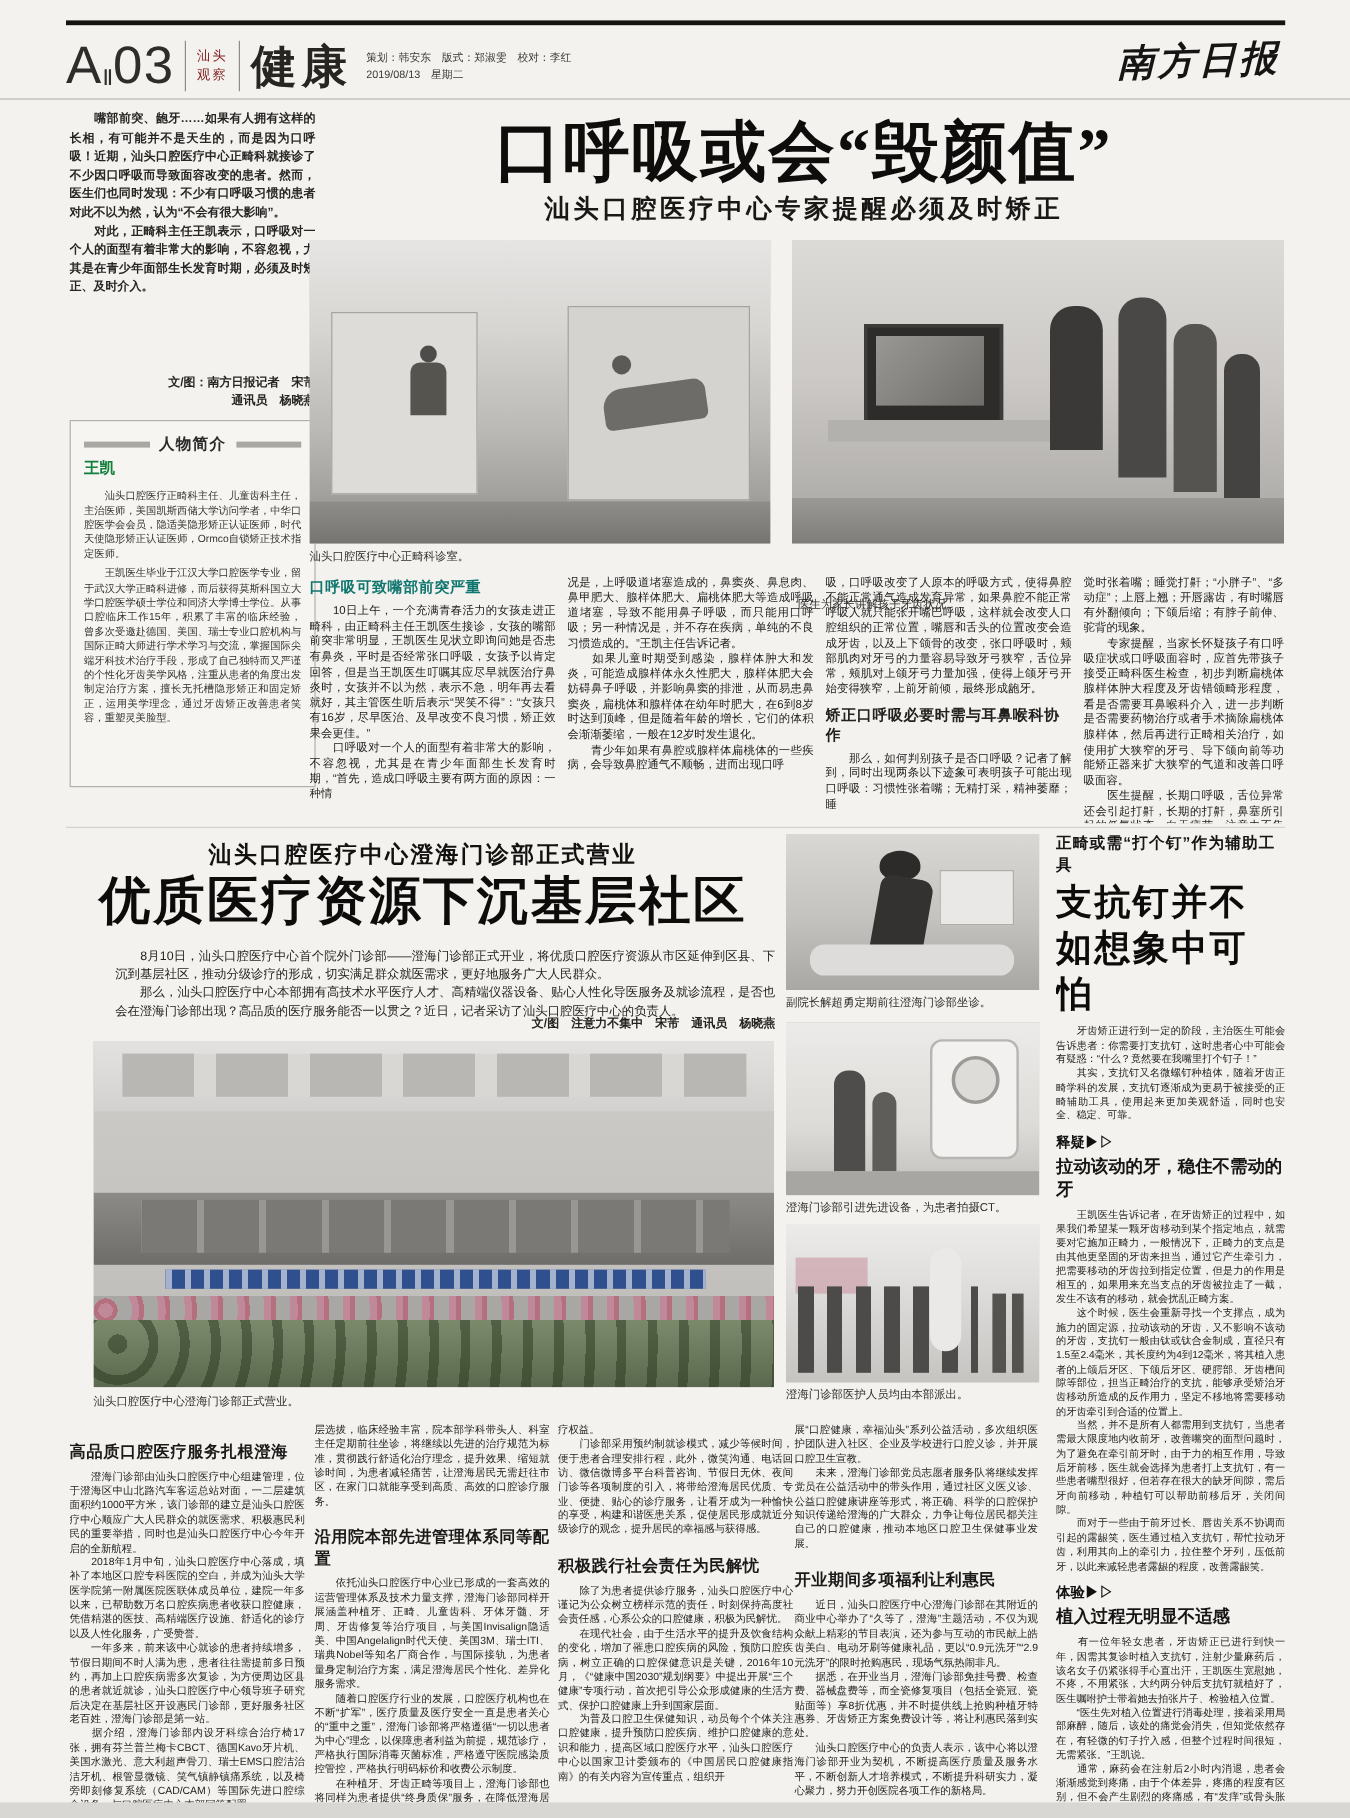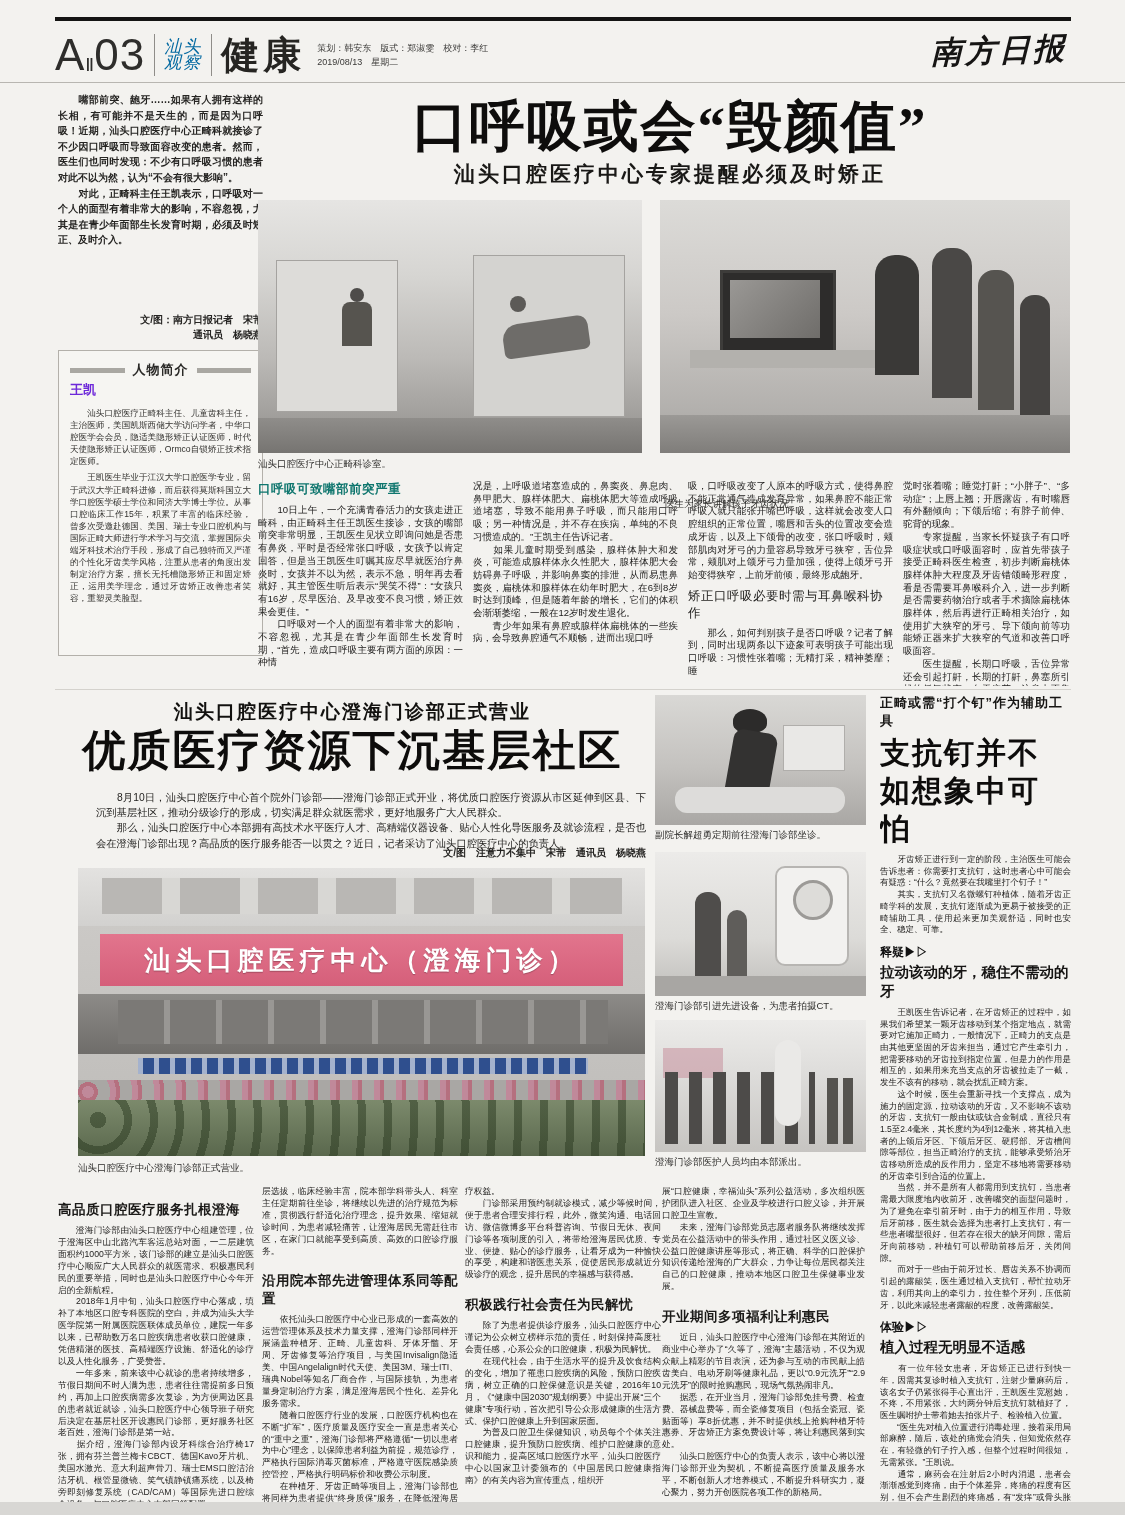--- a/index.html
+++ b/index.html
@@ -5,47 +5,47 @@
   html,body{margin:0;padding:0;background:#e8e7e4;}
   #paper{position:relative;width:1125px;height:1515px;background:#f3f2ef;overflow:hidden;
          font-family:"Liberation Sans",sans-serif;color:#1e1d1b;}
   .abs{position:absolute;}
   
   .top-rule{left:55px;top:17px;width:1016px;height:4px;background:#141413;}
   .hdr{left:55px;top:27px;height:56px;display:flex;align-items:center;}
   .ed-a,.ed-num{font-size:44px;font-weight:300;color:#2e2d2b;letter-spacing:1px;}
   .ed-sub{font-size:18px;color:#2e2d2b;align-self:flex-end;padding-bottom:7px;}
   .vbar{width:1px;height:42px;background:#8f8d89;margin:0 9px;}
-  .tab{font-size:17px;line-height:16px;color:#0369a1;letter-spacing:2px;font-style:italic;}
+  .tab{font-size:11px;line-height:16px;color:#7f1d1d;letter-spacing:2px;}
   .sec{font-size:38px;font-weight:700;color:#262522;letter-spacing:4px;margin-right:12px;}
   .meta{font-size:9px;line-height:14px;color:#3a3937;}
   .masthead{right:58px;top:30px;font-family:"DejaVu Serif",serif;font-style:italic;font-weight:700;
             font-size:31px;color:#161514;transform:skewY(-2deg);letter-spacing:3px;}
   .hdr-rule{left:0;top:82px;width:1125px;height:1px;background:#b8b6b1;}
   
   .intro1{left:58px;top:92px;width:205px;height:216px;font-size:10px;line-height:15.6px;
           font-weight:600;text-align:justify;white-space:pre-line;overflow:hidden;color:#262523;}
   .byline1{left:58px;top:312px;width:205px;font-size:10px;line-height:15px;font-weight:600;
            text-align:right;white-space:pre-line;color:#262523;}
   .profile{left:58px;top:350px;width:181px;height:284px;border:1px solid #b3b0aa;background:#f6f5f2;
            padding:10px 11px;overflow:hidden;}
   .pf-head{display:flex;align-items:center;margin-bottom:0;}
   .pf-bar{flex:1;height:5px;background:#a9a7a2;}
   .pf-title{font-size:13px;font-weight:700;color:#2a2927;margin:0 8px;letter-spacing:1px;}
-  .pf-name{font-size:13px;font-weight:700;margin:2px 0 8px;color:#6d28d9;}
+  .pf-name{font-size:13px;font-weight:700;margin:2px 0 8px;color:#15803d;}
   .pf-p{font-size:8.6px;line-height:12.1px;text-align:justify;white-space:pre-line;color:#33322f;}
   .hl1{left:270px;top:90px;width:800px;text-align:center;font-family:"Liberation Serif",serif;
        font-weight:900;font-size:55px;letter-spacing:2px;color:#0e0d0c;}
   .hl1-sub{left:270px;top:160px;width:800px;text-align:center;font-family:"Liberation Serif",serif;
        font-weight:700;font-size:21px;letter-spacing:3px;color:#191816;}
   .cap{font-size:9.5px;color:#2e2d2b;}
   .a1col{top:480px;height:206px;overflow:hidden;}
   .bodytxt{font-size:9.5px;line-height:12.7px;text-align:justify;white-space:pre-line;color:#222120;}
   .subhead1{font-size:12.5px;font-weight:700;color:#0f766e;margin:1px 0 6px;letter-spacing:0.5px;}
-  .subhead-mid{font-size:12.5px;font-weight:400;color:#22211f;margin:6px 0 5px;letter-spacing:0.5px;}
+  .subhead-mid{font-size:12.5px;font-weight:700;color:#22211f;margin:6px 0 5px;letter-spacing:0.5px;}
   
   .ph{position:absolute;overflow:hidden;background:#c9c8c5;}
   .ph > div{position:absolute;}
   
   .sec-rule{left:55px;top:689px;width:1016px;height:1px;background:#d4d2cd;}
   .kick2{left:100px;top:699px;width:505px;text-align:center;font-family:"Liberation Serif",serif;
          font-weight:700;font-size:19px;letter-spacing:2px;color:#12110f;}
   .hl2{left:55px;top:722px;width:595px;text-align:center;font-family:"Liberation Serif",serif;
        font-weight:900;font-size:43px;letter-spacing:2px;color:#0d0c0b;}
   .intro2{left:96px;top:790px;width:550px;font-size:10.3px;line-height:15.2px;text-align:justify;
@@ -185,23 +185,20 @@
     <div style="left:10px;top:52px;width:150px;height:72px;background:repeating-linear-gradient(90deg,#4d4b49 0 13px,transparent 13px 24px);"></div>
     <div style="left:172px;top:58px;width:26px;height:66px;background:repeating-linear-gradient(90deg,#55534f 0 11px,transparent 11px 16px);"></div>
     <div style="left:120px;top:20px;width:26px;height:86px;background:#eae9e7;border-radius:13px;"></div>
   </div>
   <div class="abs cap" style="left:655px;top:1156px;">澄海门诊部医护人员均由本部派出。</div>
 
   <div class="ph" style="left:78px;top:868px;width:567px;height:288px;">
     <div style="left:0;top:0;width:100%;height:100%;background:linear-gradient(180deg,#d8d7d5 0%,#cbc9c6 20%,#bdbbb8 100%);"></div>
     <div style="left:0;top:0;width:100%;height:58px;background:linear-gradient(180deg,#e3e2e0,#d2d1cf);"></div>
     <div style="left:24px;top:10px;width:520px;height:36px;background:repeating-linear-gradient(90deg,#b9b7b4 0 60px,#d8d7d4 60px 78px);"></div>
-    <div style="left:22px;top:66px;width:523px;height:52px;background:linear-gradient(180deg,#e2758d,#d55f7a);display:flex;align-items:center;justify-content:center;">
-      <span style="color:#fff;font-size:26px;font-weight:700;letter-spacing:5px;text-shadow:0 1px 1px rgba(0,0,0,.25);">汕头口腔医疗中心（澄海门诊）</span>
-    </div>
     <div style="left:0;top:126px;width:100%;height:60px;background:linear-gradient(180deg,#8d8b88,#6f6d6a);"></div>
     <div style="left:40px;top:132px;width:490px;height:44px;background:repeating-linear-gradient(90deg,#7b7976 0 46px,#999794 46px 52px);"></div>
     <div style="left:60px;top:190px;width:450px;height:16px;background:#2f4f8e;">
       <div style="width:100%;height:100%;background:repeating-linear-gradient(90deg,rgba(255,255,255,.7) 0 5px,transparent 5px 16px);opacity:.8;"></div>
     </div>
     <div style="left:0;top:212px;width:100%;height:24px;background:repeating-radial-gradient(circle at 10px 12px,#c0899a 0 6px,#b5707f 6px 10px,transparent 10px 22px),#a9a7a4;"></div>
     <div style="left:0;top:232px;width:100%;height:56px;background:linear-gradient(180deg,#7c8a6c,#5a684d);"></div>
     <div style="left:0;top:232px;width:100%;height:56px;background:repeating-radial-gradient(circle at 20px 20px,rgba(40,55,30,.5) 0 8px,transparent 8px 26px);"></div>
   </div>
   <div class="abs cap" style="left:78px;top:1162px;">汕头口腔医疗中心澄海门诊部正式营业。</div>

